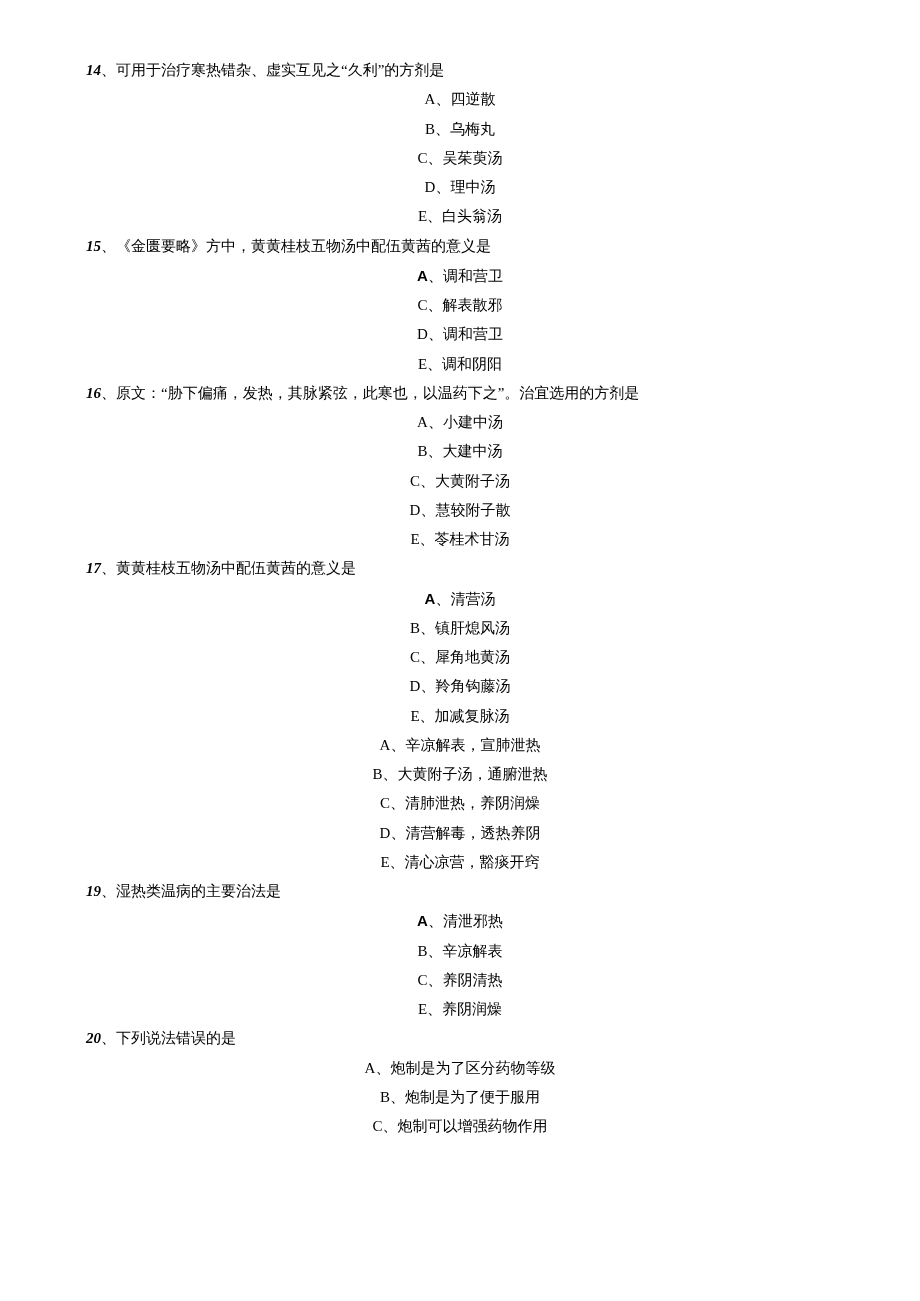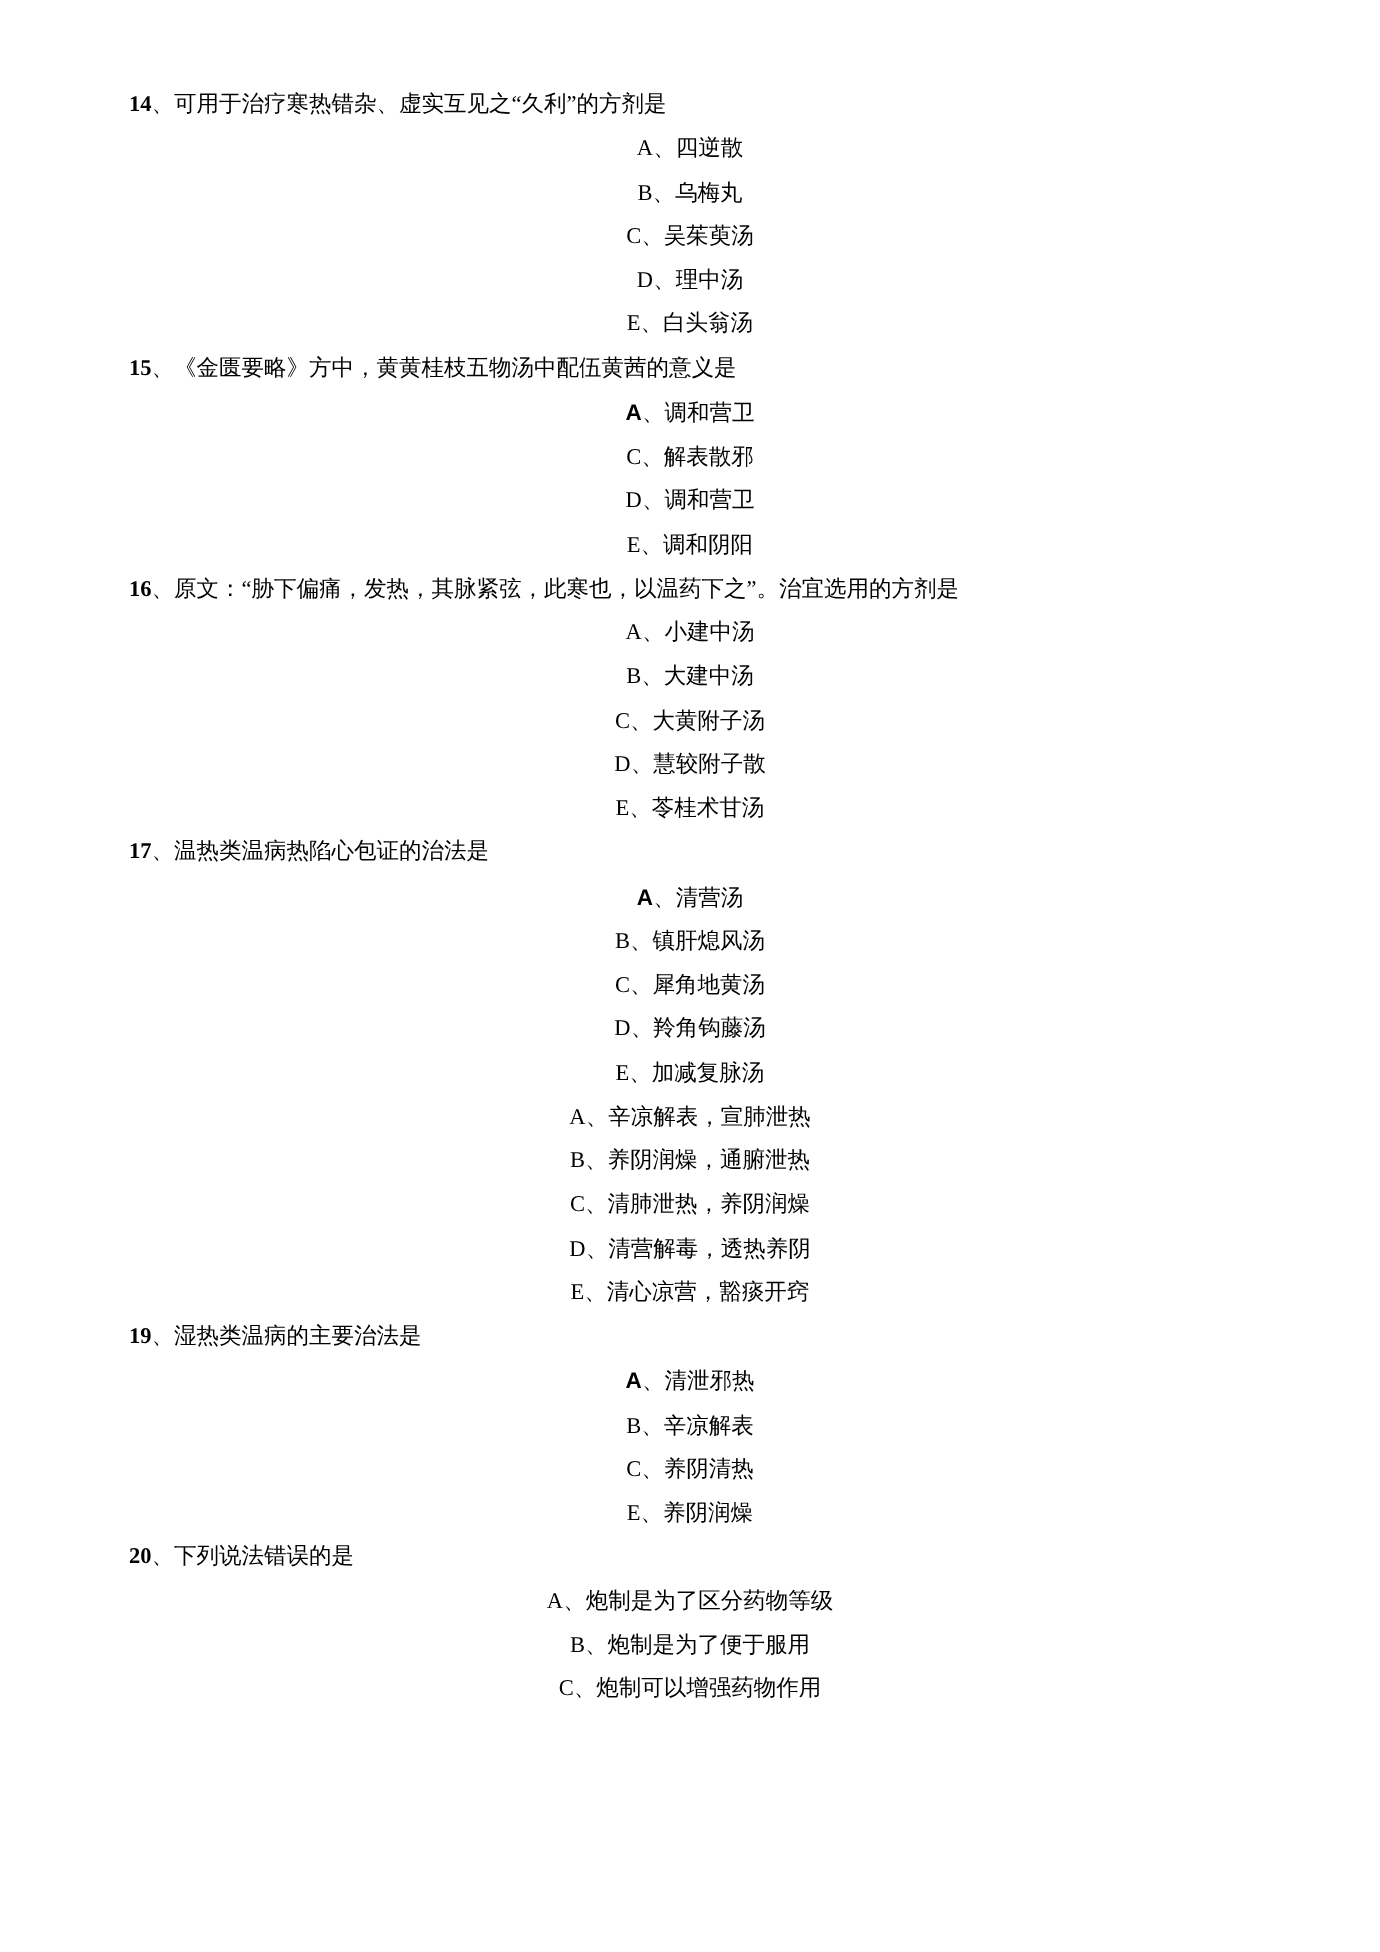--- a/index.html
+++ b/index.html
@@ -14,20 +14,21 @@
   }
   .page {
     padding: 56px 86px 60px 86px;
   }
   .question-stem {
     margin: 0;
   }
   .qnum {
     font-family: "Times New Roman", Times, serif;
     font-weight: bold;
+    font-style: italic;
   }
   .bold-sans {
     font-family: "Microsoft YaHei", Arial, sans-serif;
     font-weight: bold;
   }
   .option {
     margin: 0;
     text-align: center;
   }
 </style>
@@ -45,28 +46,28 @@
     <p class="option"><span class="bold-sans">A</span><span>、</span><span>调和营卫</span></p>
     <p class="option"><span>C</span><span>、</span><span>解表散邪</span></p>
     <p class="option"><span>D</span><span>、</span><span>调和营卫</span></p>
     <p class="option"><span>E</span><span>、</span><span>调和阴阳</span></p>
     <p class="question-stem"><span class="qnum">16</span><span>、</span><span>原文：“胁下偏痛，发热，其脉紧弦，此寒也，以温药下之”。治宜选用的方剂是</span></p>
     <p class="option"><span>A</span><span>、</span><span>小建中汤</span></p>
     <p class="option"><span>B</span><span>、</span><span>大建中汤</span></p>
     <p class="option"><span>C</span><span>、</span><span>大黄附子汤</span></p>
     <p class="option"><span>D</span><span>、</span><span>慧较附子散</span></p>
     <p class="option"><span>E</span><span>、</span><span>苓桂术甘汤</span></p>
-    <p class="question-stem"><span class="qnum">17</span><span>、</span><span>温热类温病热陷心包证的治法是</span></p>
+    <p class="question-stem"><span class="qnum">17</span><span>、</span><span>黄黄桂枝五物汤中配伍黄茜的意义是</span></p>
     <p class="option"><span class="bold-sans">A</span><span>、</span><span>清营汤</span></p>
     <p class="option"><span>B</span><span>、</span><span>镇肝熄风汤</span></p>
     <p class="option"><span>C</span><span>、</span><span>犀角地黄汤</span></p>
     <p class="option"><span>D</span><span>、</span><span>羚角钩藤汤</span></p>
     <p class="option"><span>E</span><span>、</span><span>加减复脉汤</span></p>
     <p class="option"><span>A</span><span>、</span><span>辛凉解表，宣肺泄热</span></p>
-    <p class="option"><span>B</span><span>、</span><span>养阴润燥，通腑泄热</span></p>
+    <p class="option"><span>B</span><span>、</span><span>大黄附子汤，通腑泄热</span></p>
     <p class="option"><span>C</span><span>、</span><span>清肺泄热，养阴润燥</span></p>
     <p class="option"><span>D</span><span>、</span><span>清营解毒，透热养阴</span></p>
     <p class="option"><span>E</span><span>、</span><span>清心凉营，豁痰开窍</span></p>
     <p class="question-stem"><span class="qnum">19</span><span>、</span><span>湿热类温病的主要治法是</span></p>
     <p class="option"><span class="bold-sans">A</span><span>、</span><span>清泄邪热</span></p>
     <p class="option"><span>B</span><span>、</span><span>辛凉解表</span></p>
     <p class="option"><span>C</span><span>、</span><span>养阴清热</span></p>
     <p class="option"><span>E</span><span>、</span><span>养阴润燥</span></p>
     <p class="question-stem"><span class="qnum">20</span><span>、</span><span>下列说法错误的是</span></p>
     <p class="option"><span>A</span><span>、</span><span>炮制是为了区分药物等级</span></p>

